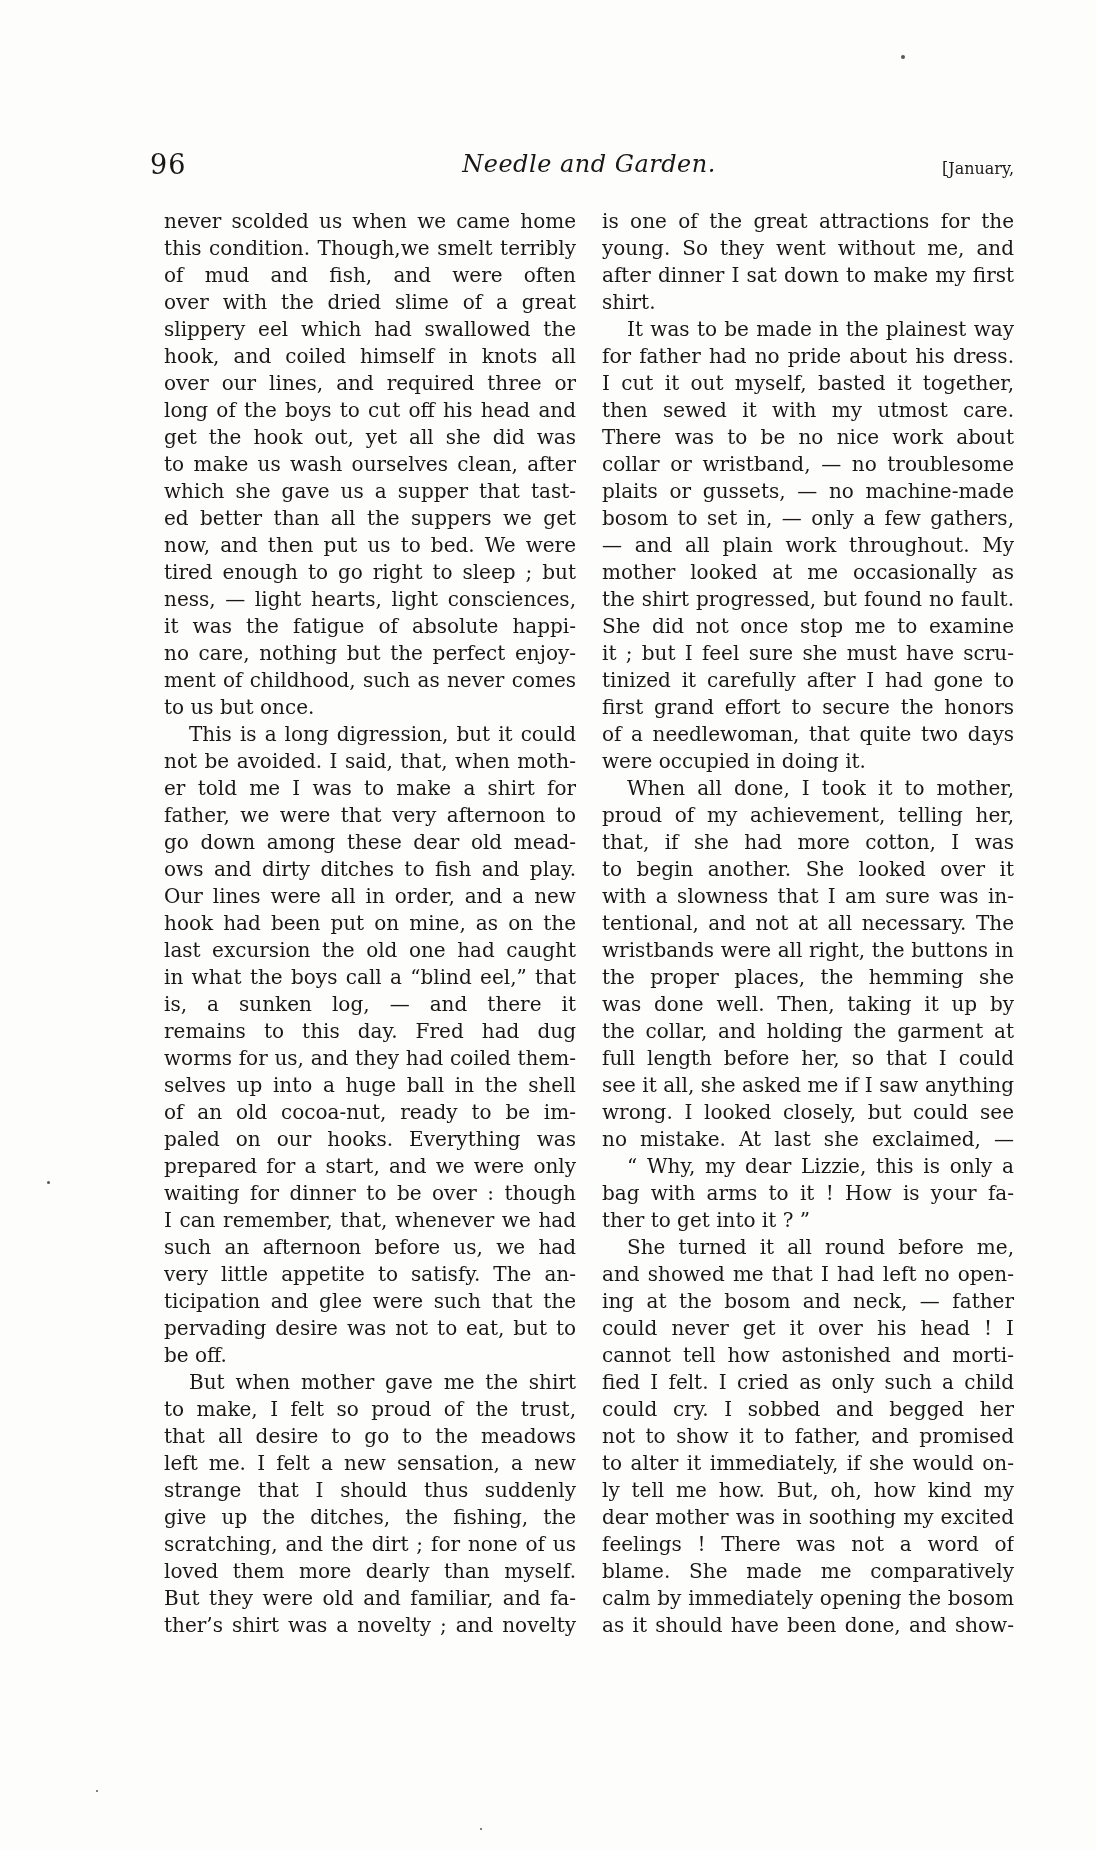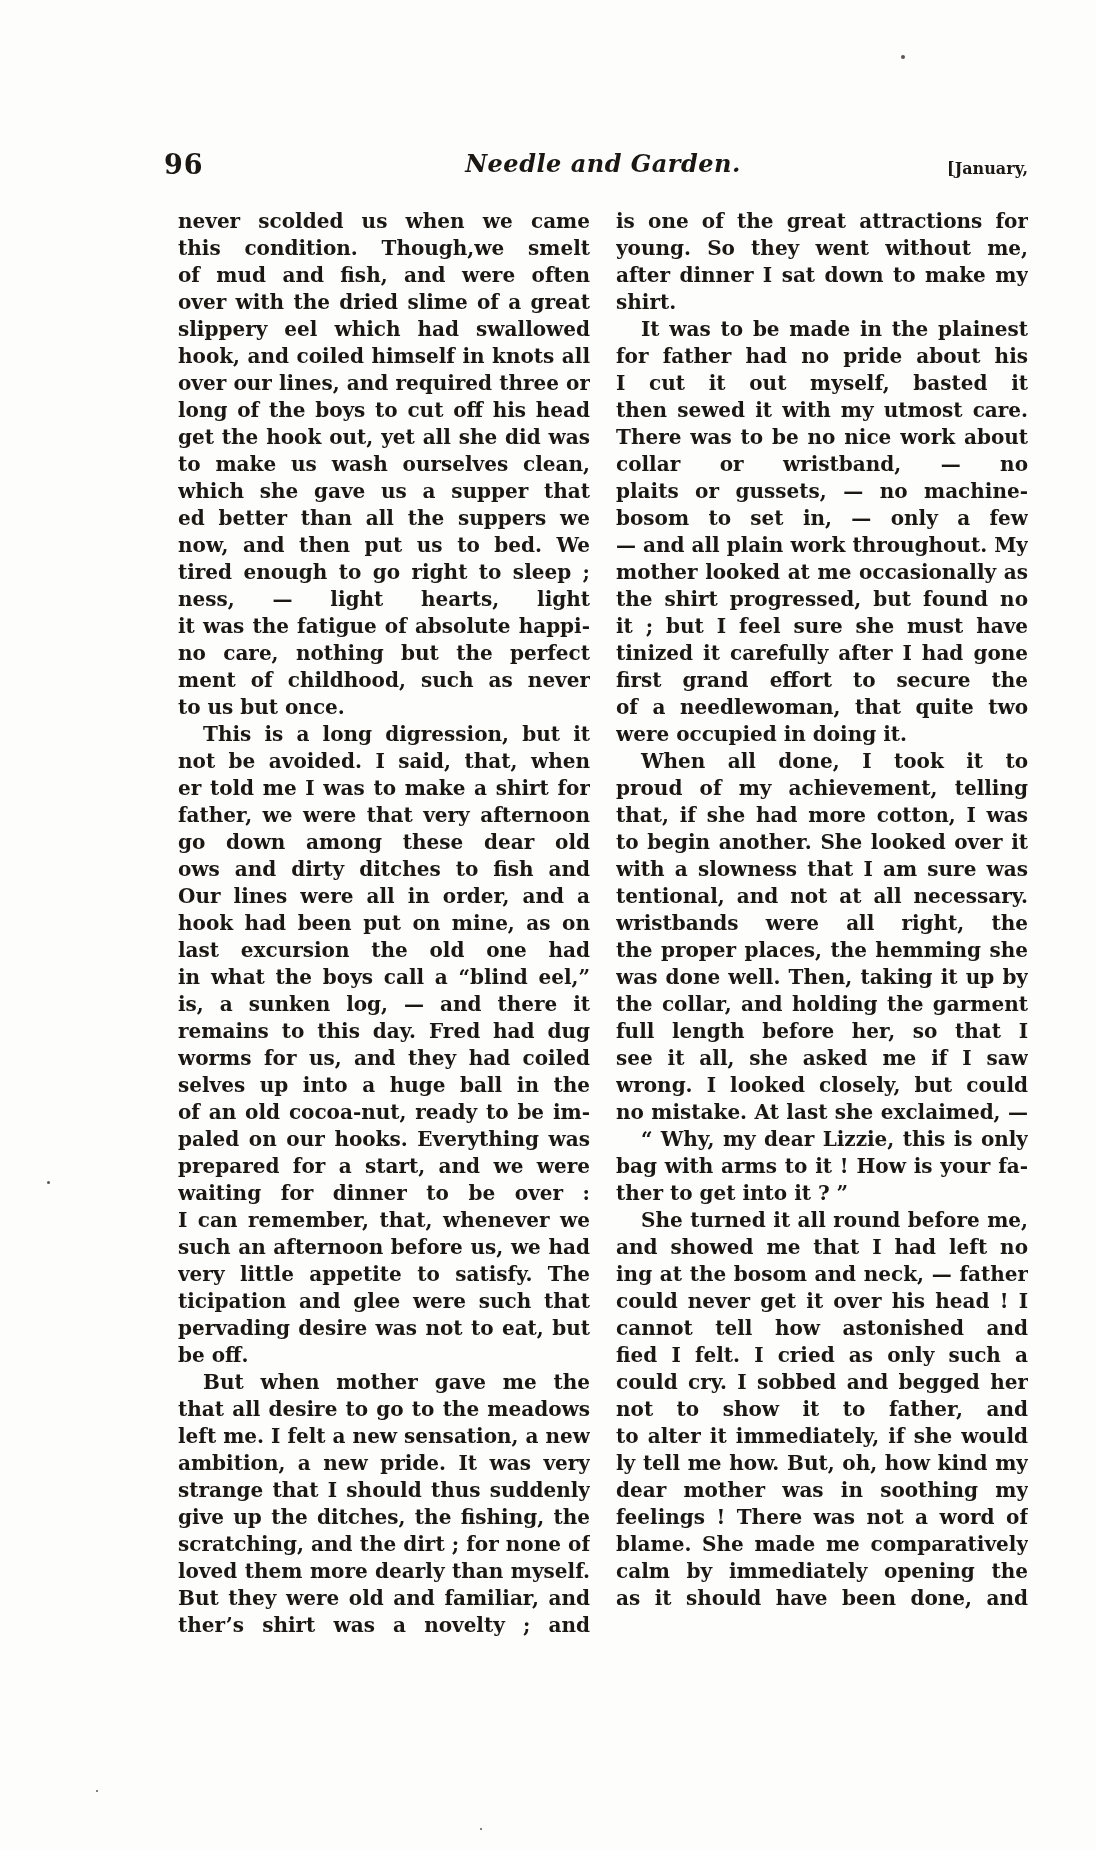--- a/index.html
+++ b/index.html
@@ -11,24 +11,23 @@
     position: relative;
     width: 1096px;
     height: 1850px;
     background: #fdfdfc;
     overflow: hidden;
     font-family: "DejaVu Serif", "Liberation Serif", serif;
     color: #1b1713;
   }
   .content {
     position: absolute;
-    left: 178px;
+    left: 164px;
     top: 138px;
     width: 850px;
-    font-weight: bold;
   }
   .page-header {
     position: relative;
     height: 42px;
   }
   .page-number {
     position: absolute;
     left: -14px;
     bottom: 0;
     font-size: 27px;
@@ -141,23 +140,23 @@
             <div class="line just">waiting for dinner to be over : though</div>
             <div class="line just">I can remember, that, whenever we had</div>
             <div class="line just">such an afternoon before us, we had</div>
             <div class="line just">very little appetite to satisfy. The an-</div>
             <div class="line just">ticipation and glee were such that the</div>
             <div class="line just">pervading desire was not to eat, but to</div>
             <div class="line short">be off.</div>
           </div>
           <div class="para">
             <div class="line just indent">But when mother gave me the shirt</div>
+            <div class="line just">to make, I felt so proud of the trust,</div>
             <div class="line just">that all desire to go to the meadows</div>
             <div class="line just">left me. I felt a new sensation, a new</div>
-            <div class="line just">ambition, a new pride. It was very</div>
             <div class="line just">strange that I should thus suddenly</div>
             <div class="line just">give up the ditches, the fishing, the</div>
             <div class="line just">scratching, and the dirt ; for none of us</div>
             <div class="line just">loved them more dearly than myself.</div>
             <div class="line just">But they were old and familiar, and fa-</div>
             <div class="line just">ther’s shirt was a novelty ; and novelty</div>
           </div>
         </div>
       <div class="col">
           <div class="para">
@@ -171,20 +170,21 @@
             <div class="line just">for father had no pride about his dress.</div>
             <div class="line just">I cut it out myself, basted it together,</div>
             <div class="line just">then sewed it with my utmost care.</div>
             <div class="line just">There was to be no nice work about</div>
             <div class="line just">collar or wristband, — no troublesome</div>
             <div class="line just">plaits or gussets, — no machine-made</div>
             <div class="line just">bosom to set in, — only a few gathers,</div>
             <div class="line just">— and all plain work throughout. My</div>
             <div class="line just">mother looked at me occasionally as</div>
             <div class="line just">the shirt progressed, but found no fault.</div>
+            <div class="line just">She did not once stop me to examine</div>
             <div class="line just">it ; but I feel sure she must have scru-</div>
             <div class="line just">tinized it carefully after I had gone to</div>
             <div class="line just">first grand effort to secure the honors</div>
             <div class="line just">of a needlewoman, that quite two days</div>
             <div class="line short">were occupied in doing it.</div>
           </div>
           <div class="para">
             <div class="line just indent">When all done, I took it to mother,</div>
             <div class="line just">proud of my achievement, telling her,</div>
             <div class="line just">that, if she had more cotton, I was ready</div>

